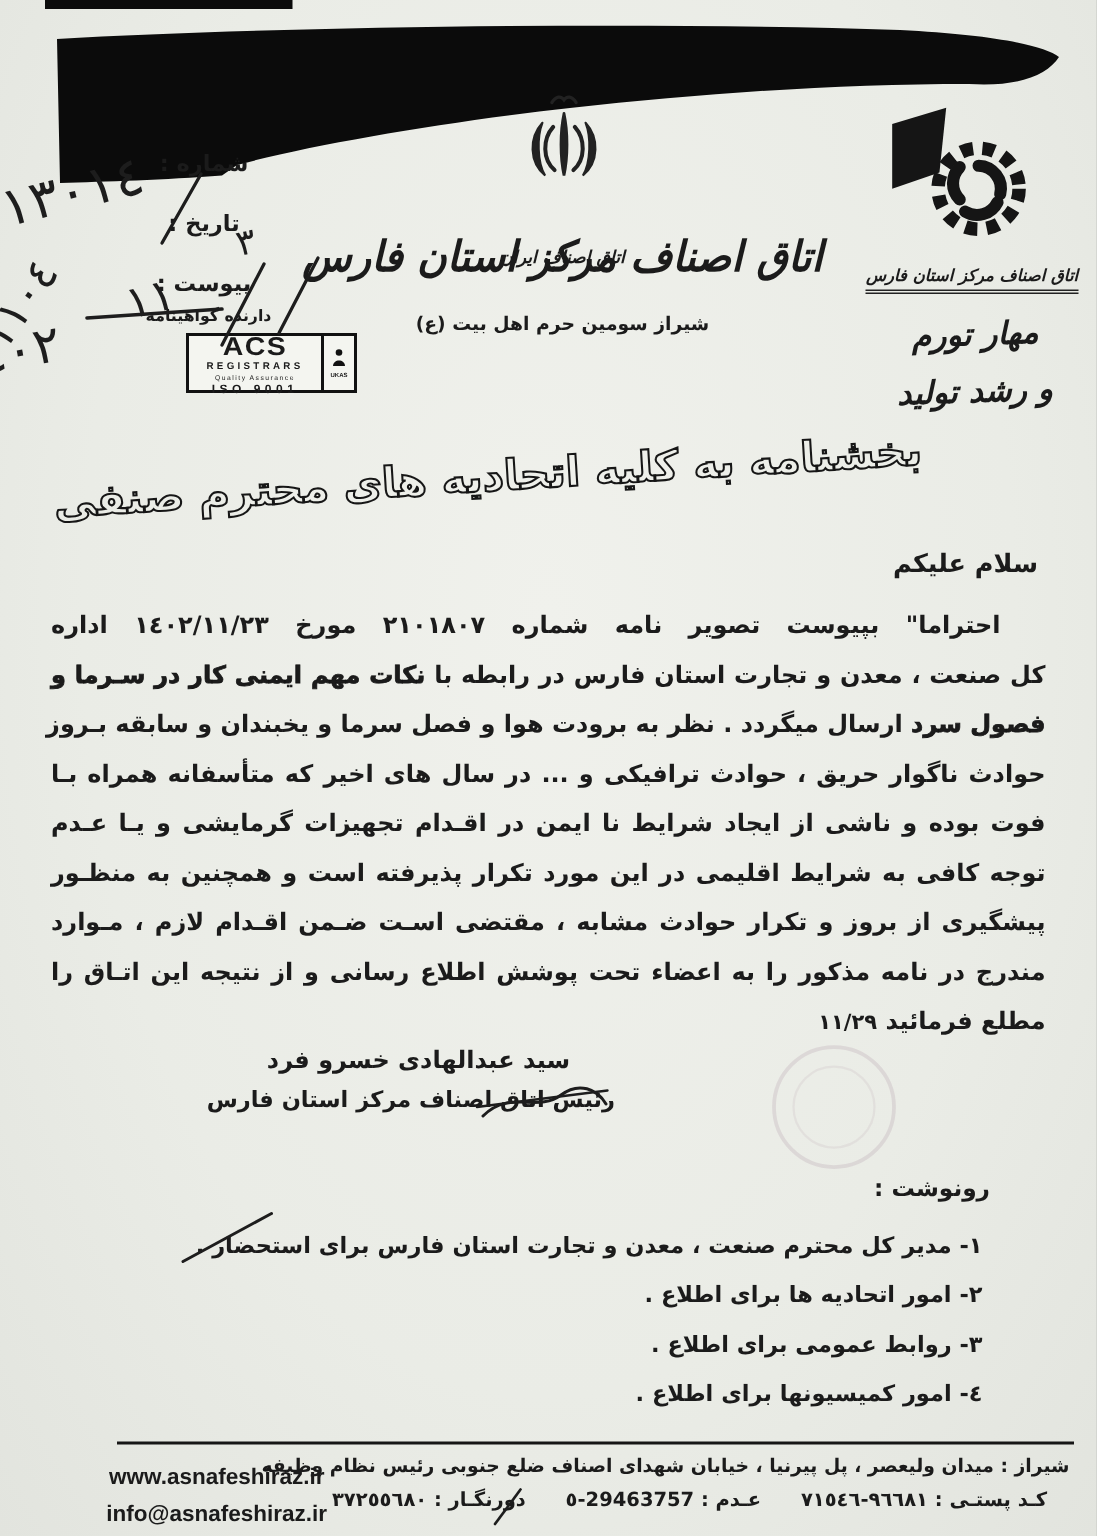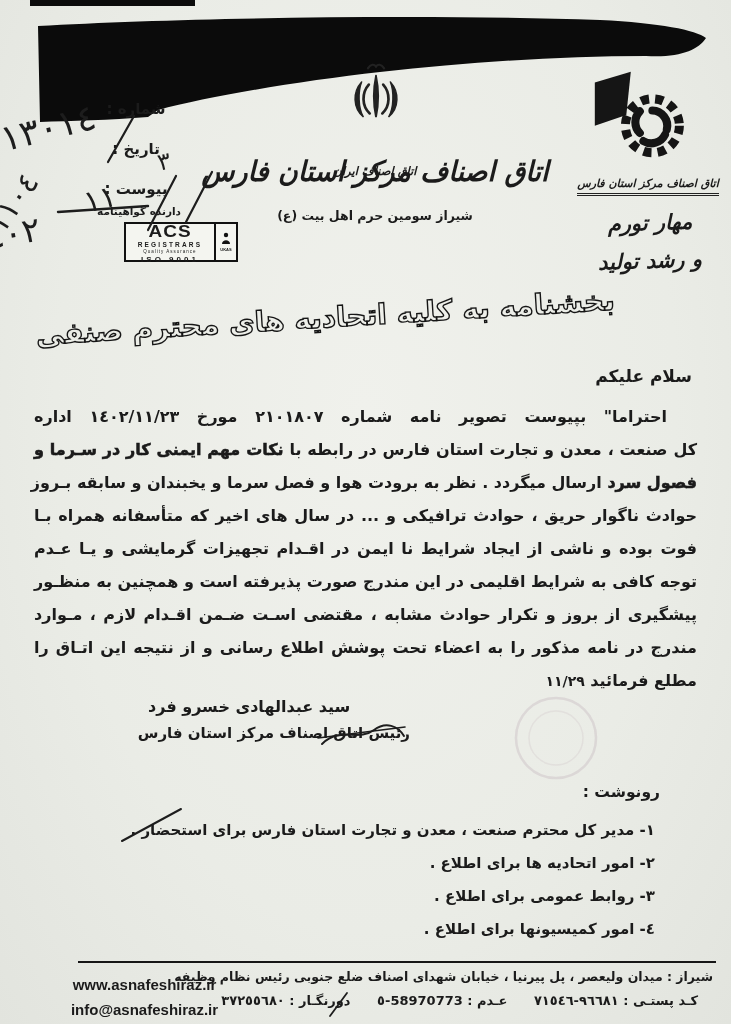--- a/index.html
+++ b/index.html
@@ -47,21 +47,21 @@
   .circ-title { left:145px; top:298px; width:470px; text-align:center; font-size:28px; font-weight:bold;
                 white-space:nowrap; transform:rotate(-3.5deg);
                 color:transparent; -webkit-text-stroke:1.4px #161616; }
   .salutation { right:39px; top:366px; font-size:17px; font-weight:bold; }
   .body-block { left:34px; top:400px; width:663px; font-size:16px; font-weight:bold; }
   .bl { line-height:33px; text-align:justify; text-align-last:justify; white-space:nowrap; }
   .bl-first { text-indent:30px; }
   .bl-last { text-align:right; text-align-last:right; margin-left:130px; }
   .xb { -webkit-text-stroke:0.5px #141414; }
   .note-small { font-size:14px; }
-  .sig-block { left:148px; top:694px; width:262px; text-align:left; }
+  .sig-block { left:148px; top:694px; width:262px; text-align:center; }
   .sig-name { font-size:16px; font-weight:bold; line-height:26px; }
   .sig-title { font-size:15px; font-weight:bold; line-height:26px; white-space:nowrap; }
   .cc-label { right:71px; top:783px; font-size:15.5px; font-weight:bold; }
   .cc-list { right:76px; top:814px; width:580px; font-size:15px; font-weight:bold; }
   .cc-item { line-height:33px; text-align:right; white-space:nowrap; }
   
   .footer-rule { left:78px; top:961px; width:638px; border-top:2.5px solid #161616; }
   .site-block { left:52px; top:972px; width:185px; text-align:center;
                 font-family:"Liberation Sans", sans-serif; font-weight:bold; font-size:15px;
                 line-height:25px; direction:ltr; }
@@ -143,21 +143,21 @@
 
   <div class="abs circ-title">بخشنامه به کلیه اتحادیه های محترم صنفی</div>
   <div class="abs salutation">سلام علیکم</div>
 
   <div class="abs body-block">
     <div class="bl bl-first">احتراما" بپیوست تصویر نامه شماره ٢١٠١٨٠٧ مورخ ١٤٠٢/١١/٢٣ اداره</div>
     <div class="bl"><span>کل صنعت ، معدن و تجارت استان فارس در رابطه با </span><span class="xb">نکات مهم ایمنی کار در سـرما و</span></div>
     <div class="bl"><span class="xb">فصول سرد</span><span> ارسال میگردد . نظر به برودت هوا و فصل سرما و یخبندان و سابقه بـروز</span></div>
     <div class="bl">حوادث ناگوار حریق ، حوادث ترافیکی و ... در سال های اخیر که متأسفانه همراه بـا</div>
     <div class="bl">فوت بوده و ناشی از ایجاد شرایط نا ایمن در اقـدام تجهیزات گرمایشی و یـا عـدم</div>
-    <div class="bl">توجه کافی به شرایط اقلیمی در این مندرج صورت پذیرفته است و همچنین به منظـور</div>
+    <div class="bl">توجه کافی به شرایط اقلیمی در این مورد تکرار پذیرفته است و همچنین به منظـور</div>
     <div class="bl">پیشگیری از بروز و تکرار حوادث مشابه ، مقتضی اسـت ضـمن اقـدام لازم ، مـوارد</div>
     <div class="bl">مندرج در نامه مذکور را به اعضاء تحت پوشش اطلاع رسانی و از نتیجه این اتـاق را</div>
     <div class="bl bl-last"><span>مطلع فرمائید</span> <span class="note-small">١١/٢٩</span></div>
   </div>
 
   <div class="abs sig-block">
     <div class="sig-name">سید عبدالهادی خسرو فرد</div>
     <div class="sig-title">رئیس اتاق اصناف مرکز استان فارس</div>
   </div>
 
@@ -172,21 +172,21 @@
   <div class="abs footer-rule"></div>
   <div class="abs site-block">
     <div>www.asnafeshiraz.ir</div>
     <div>info@asnafeshiraz.ir</div>
   </div>
   <div class="abs addr1">شیراز : میدان ولیعصر ، پل پیرنیا ، خیابان شهدای اصناف ضلع جنوبی رئیس نظام وظیفه</div>
   <div class="abs addr2">
     <span>کـد پستـی :</span>
     <span class="num">٧١٥٤٦-٩٦٦٨١</span><span class="gap"></span>
     <span>عـدم :</span>
-    <span class="num">٥-58970773</span><span class="gap"></span>
+    <span class="num">٥-29463757</span><span class="gap"></span>
     <span>دورنگـار :</span>
     <span class="num">٣٧٢٥٥٦٨٠</span>
   </div>
 
   <svg class="abs overlay" width="731" height="1024" viewBox="0 0 731 1024">
     <g font-family="DejaVu Sans, sans-serif" fill="#1d1d1d">
       <text font-size="36" transform="translate(98 128) rotate(-14)">١٣٠١٤</text>
       <text font-size="30" transform="translate(40 182) rotate(-55)">١١٠٤</text>
       <text font-size="24" transform="translate(172 168) rotate(-12)">٣</text>
       <text font-size="30" transform="translate(118 205) rotate(-14)">١١</text>

